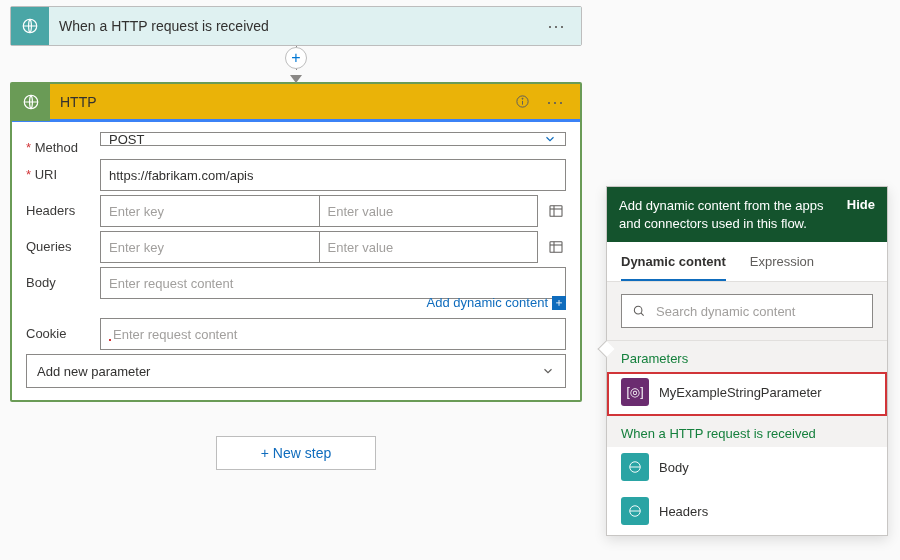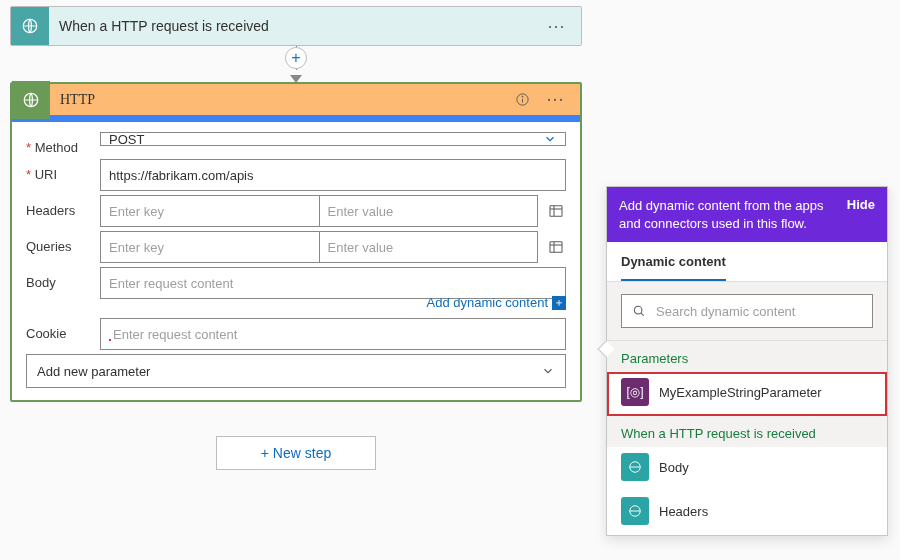--- a/index.html
+++ b/index.html
@@ -24,21 +24,21 @@
     margin-bottom: 6px;
     background: #fff;
   }
   .card-head {
     display: flex;
     align-items: center;
     height: 38px;
     padding: 0 6px 0 0;
   }
   .trigger-head { background: #dff1f1; }
-  .http-head    { background: #fdba74; border-bottom: 7px solid #3b82f6; font-family: Liberation Serif, serif; }
+  .http-head    { background: #eab308; border-bottom: 3px solid #3b82f6; }
   .card-icon {
     width: 38px; height: 38px;
     display: flex; align-items: center; justify-content: center;
     color: #fff;
   }
   .trigger-icon-box { background: #4aa6a6; }
   .http-icon-box    { background: #6a9b56; }
   .card-title { flex: 1; padding-left: 10px; font-size: 14px; }
   .card-dots  { color: #605e5c; padding: 4px 10px; cursor: pointer; font-size: 18px; line-height: 1;}
   .card-info  { color: #605e5c; padding: 4px 6px; cursor: pointer; }
@@ -101,21 +101,21 @@
   
   .flyout {
     position:absolute; right:12px; top:186px; width:282px;
     border:1px solid #c8c6c4; background:#fff; box-shadow:0 4px 12px rgba(0,0,0,.12);
   }
   .fly-tip {
     position:absolute; left:-7px; top:156px; width:12px;height:12px; background:#fff;
     border-left:1px solid #c8c6c4; border-bottom:1px solid #c8c6c4; transform:rotate(45deg);
   }
   .fly-banner {
-    background:#6d28d9; color:#fff; padding:10px 12px; display:flex; gap:10px;
+    background:#14532d; color:#fff; padding:10px 12px; display:flex; gap:10px;
   }
   .fly-banner .msg { flex:1; line-height:1.35; }
   .fly-banner .hide { cursor:pointer; font-weight:600; }
   .fly-tabs { display:flex; padding: 0 14px; border-bottom:1px solid #e1dfdd; gap:24px; }
   .fly-tab { padding:12px 0 10px; color:#605e5c; cursor:pointer; }
   .fly-tab.active { color:#323130; font-weight:600; border-bottom:2px solid #0f6cbd; }
   .fly-search-wrap { padding:12px 14px 12px; background:#f3f2f1; border-bottom:1px solid #e1dfdd;}
   .fly-search {
     height:34px; border:1px solid #8a8886; background:#fff; display:flex; align-items:center; padding:0 10px; gap:10px;
     color:#a19f9d;
@@ -286,20 +286,21 @@
 </div>
 
 <div class="flyout">
   <div class="fly-tip"></div>
   <div class="fly-banner">
     <div class="msg">Add dynamic content from the apps and connectors used in this flow.</div>
     <div class="hide">Hide</div>
   </div>
   <div class="fly-tabs">
     <div class="fly-tab active">Dynamic content</div>
+    <div class="fly-tab">Expression</div>
   </div>
   <div class="fly-search-wrap">
     <div class="fly-search">
       <span>
         <svg width="14" height="14" viewBox="0 0 24 24" fill="none" stroke="#605e5c" stroke-width="1.8">
             <circle cx="10.5" cy="10.5" r="6.5"></circle>
             <line x1="20" y1="20" x2="15.2" y2="15.2"></line>
           </svg>
       </span>
       <span>Search dynamic content</span>

